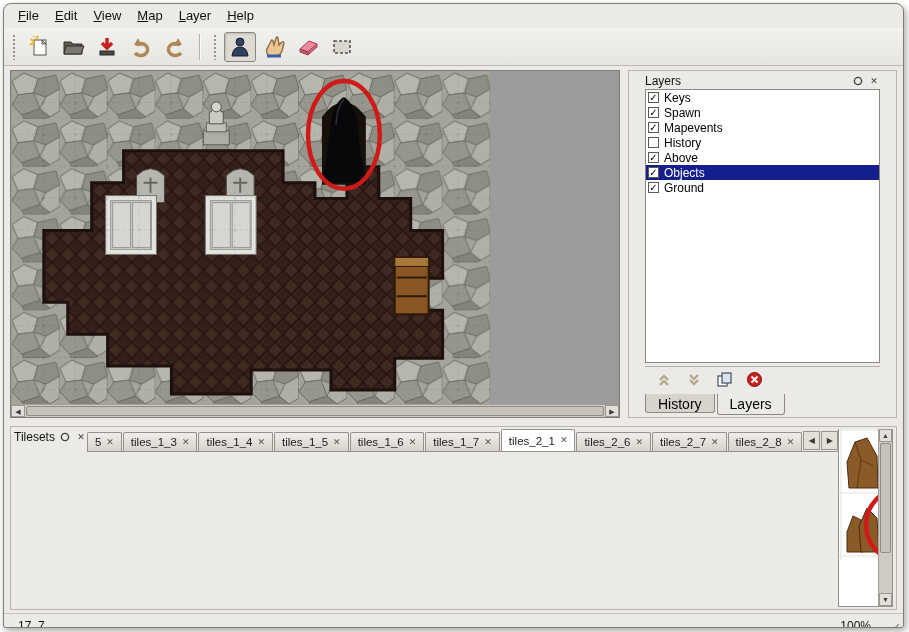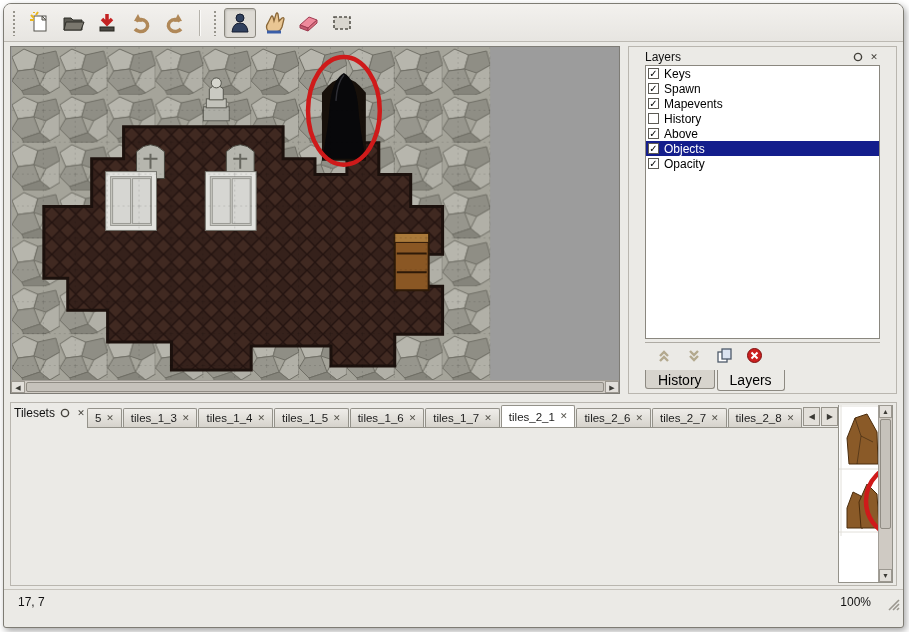--- a/index.html
+++ b/index.html
@@ -78,20 +78,28 @@
   .status-coords{margin-left:14px;}
   .status-zoom{margin-left:auto;margin-right:16px;}
   .grip{width:14px;height:14px;margin:6px 2px 0 0;}
   .annotation-ellipse{fill:none;stroke:var(--annotation_red,#cf1a1a);stroke-width:4.5px;}
 </style>
 </head>
 <body>
 
 <div class="window">
 
+  <div class="menubar">
+    <span class="menu-item">File</span>
+    <span class="menu-item">Edit</span>
+    <span class="menu-item">View</span>
+    <span class="menu-item">Map</span>
+    <span class="menu-item">Layer</span>
+    <span class="menu-item">Help</span>
+  </div>
 
   <div class="toolbar">
     <div class="tb-handle"></div>
     <div class="tb-btn">
       <svg width="24" height="24">
         <rect x="7" y="5" width="12" height="15" fill="#ffffff" stroke="#55534c"></rect>
         <path d="M15,5 l4,4 h-4 z" fill="#d8d5cf" stroke="#55534c"></path>
         <path d="M7,7 l-3,-3 m3,5 h-4 m4,-7 v-1 m2,3 l2,-3" stroke="#e8b61e" stroke-width="2" fill="none"></path>
       </svg>
     </div>
@@ -258,21 +266,21 @@
         <div class="layer-row">
           <span class="checkbox">✓</span>
           <span>Above</span>
         </div>
         <div class="layer-row selected">
           <span class="checkbox">✓</span>
           <span>Objects</span>
         </div>
         <div class="layer-row">
           <span class="checkbox">✓</span>
-          <span>Opacity</span>
+          <span>Ground</span>
         </div>
       </div>
       <div class="layer-toolbar">
         <span class="lt-btn">
           <svg width="16" height="16">
             <path d="M4,8 L8,4 L12,8 M4,13 L8,9 L12,13" fill="none" stroke="#b3a98e" stroke-width="2.4"></path>
           </svg>
         </span>
         <span class="lt-btn">
           <svg width="16" height="16">

